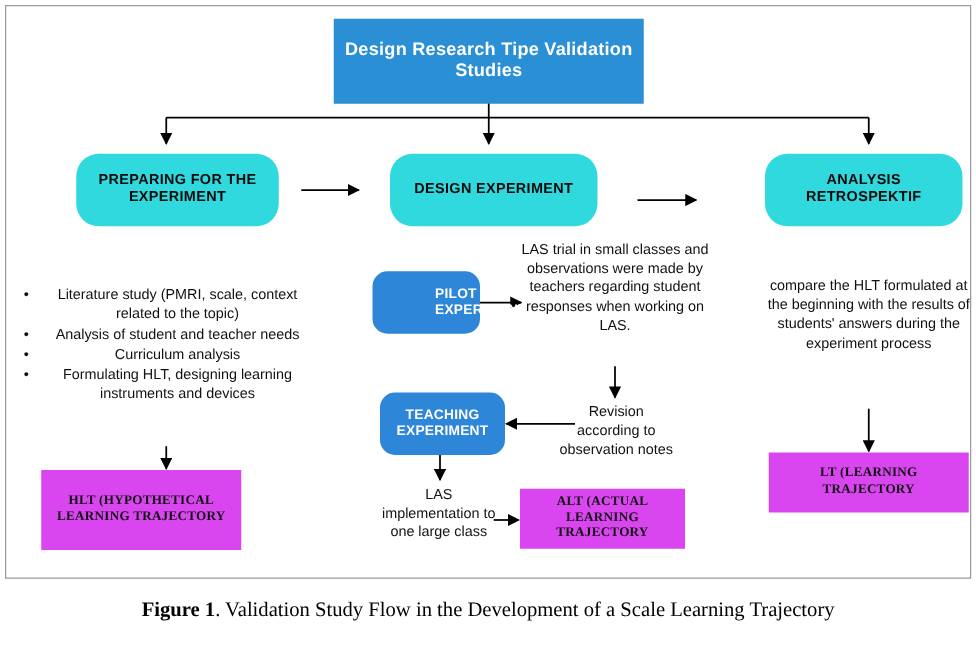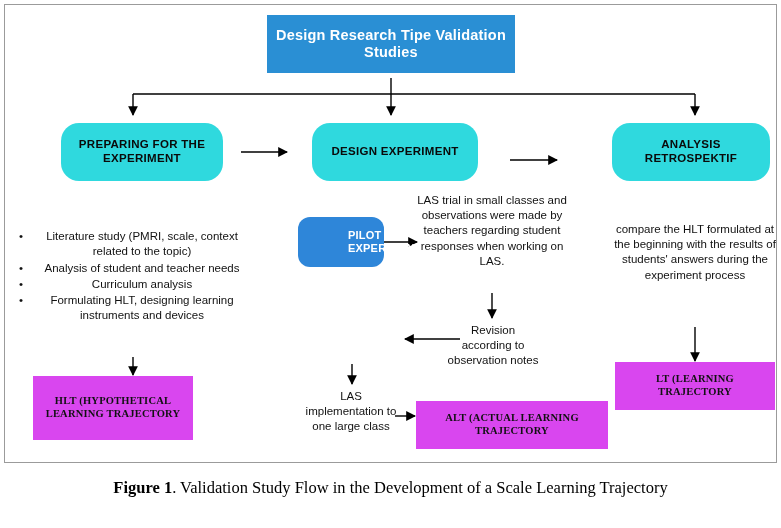--- a/index.html
+++ b/index.html
@@ -156,21 +156,21 @@
 
       <path d="M 347 359 L 347 379" stroke="#000000" stroke-width="1.4" fill="none" marker-end="url(#arrow)"></path>
 
       <path d="M 390 411 L 410 411" stroke="#000000" stroke-width="1.4" fill="none" marker-end="url(#arrow)"></path>
 
       <path d="M 690 322 L 690 356" stroke="#000000" stroke-width="1.4" fill="none" marker-end="url(#arrow)"></path>
 
       <path d="M 128 352 L 128 370" stroke="#000000" stroke-width="1.4" fill="none" marker-end="url(#arrow)"></path>
     </svg>
 
-    <div class="node title-box" style="left:262px; top:10px; width:248px; height:58px;">
+    <div class="node title-box" style="left:262px; top:10px; width:248px; height:68px;">
       <span>Design Research Tipe Validation Studies</span>
     </div>
 
     <div class="node phase-box" style="left:56px; top:118px; width:162px; height:58px;align-items:center;">
       <span>PREPARING FOR THE EXPERIMENT</span>
     </div>
 
     <div class="node phase-box" style="left:307px; top:118px; width:166px; height:58px;">
       <span>DESIGN EXPERIMENT</span>
     </div>
@@ -191,24 +191,27 @@
     </div>
 
     <div class="node blue-box" style="left:293px; top:212px; width:86px; height:50px;padding-left:44px;">
       <span>PILOT EXPERIMENT</span>
     </div>
 
     <div class="plain-text" style="left:406px; top:188px; width:162px;">LAS trial in small classes and observations were made by teachers regarding student responses when working on LAS.</div>
 
     <div class="plain-text" style="left:442px; top:318px; width:92px;">Revision according to observation notes</div>
 
+    <div class="node blue-box" style="left:299px; top:309px; width:100px; height:50px;">
+      <span>TEACHING EXPERIMENT</span>
+    </div>
 
     <div class="plain-text" style="left:296px; top:384px; width:100px;">LAS implementation to one large class</div>
 
-    <div class="node yellow-box" style="left:411px; top:396px; width:192px; height:48px;">
+    <div class="node yellow-box" style="left:411px; top:386px; width:132px; height:48px;">
       <span>ALT (ACTUAL LEARNING TRAJECTORY</span>
     </div>
 
     <div class="plain-text" style="left:608px; top:217px; width:164px;">compare the HLT formulated at the beginning with the results of students' answers during the experiment process</div>
 
     <div class="node yellow-box" style="left:610px; top:357px; width:160px; height:48px;">
       <span>LT (LEARNING TRAJECTORY</span>
     </div>
 
   </div>

